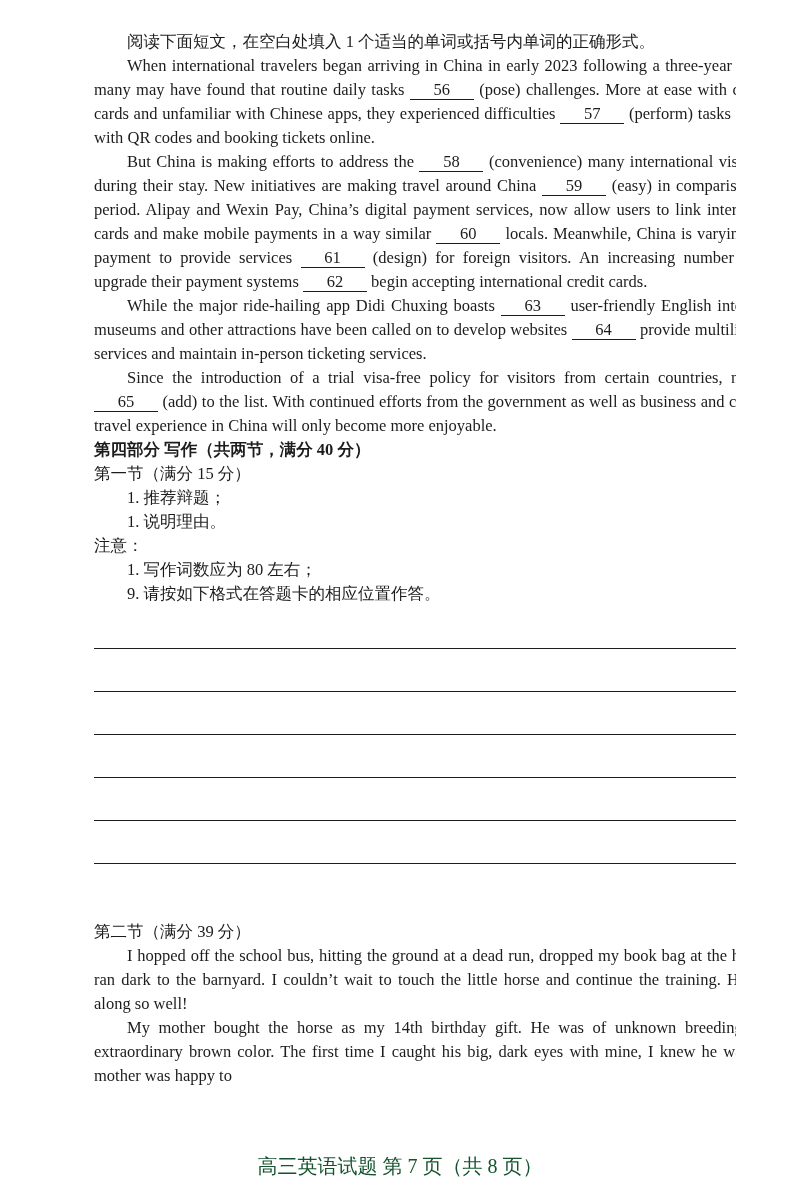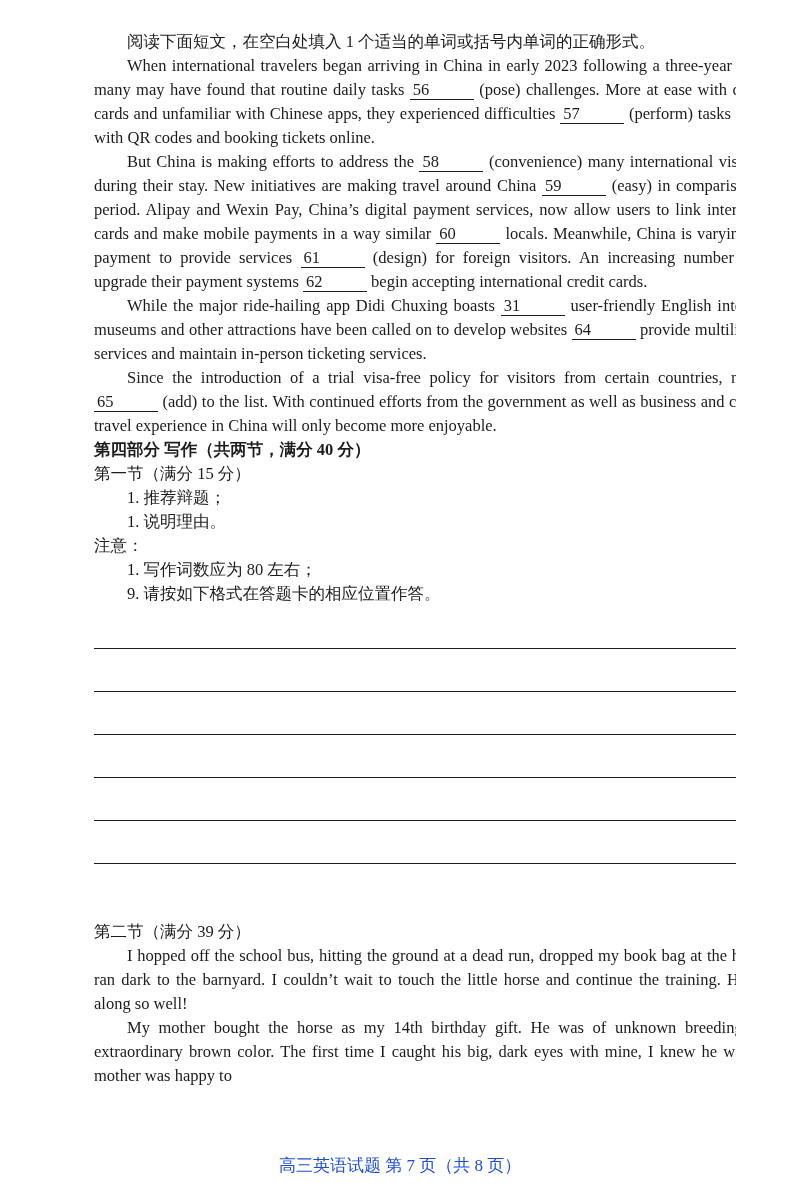--- a/index.html
+++ b/index.html
@@ -26,20 +26,21 @@
     text-align: justify;
     margin: 0;
   }
   p.para.indent { text-indent: 2em; }
   p.para.bold { font-weight: bold; }
   .blank {
     display: inline-block;
     min-width: 64px;
     padding: 0 3px;
     border-bottom: 1px solid #1c1c1c;
+    text-align: center;
     text-indent: 0;
     line-height: 19px;
   }
   .writing-lines { width: 100%; }
   .writing-line {
     height: 43px;
     border-bottom: 1px solid #1c1c1c;
   }
   .writing-lines { margin-bottom: 4px; }
   p.signature {
@@ -47,33 +48,33 @@
     text-indent: 0;
     margin-left: 686px;
     line-height: 26px;
   }
   .footer {
     position: absolute;
     bottom: 16px;
     left: 0;
     width: 100%;
     text-align: center;
-    font-size: 17px;
-    color: #1d4ed8;
+    font-size: 20px;
+    color: #14532d;
   }
 </style>
 </head>
 <body>
 
 <div class="page">
   <div class="content">
       <p class="para indent">阅读下面短文，在空白处填入 1 个适当的单词或括号内单词的正确形式。</p>
       <p class="para indent">When international travelers began arriving in China in early 2023 following a three-year hiatus (停滞), many may have found that routine daily tasks <span class="blank">56</span> (pose) challenges. More at ease with cash and credit cards and unfamiliar with Chinese apps, they experienced difficulties <span class="blank">57</span> (perform) tasks such as paying with QR codes and booking tickets online.</p>
       <p class="para indent">But China is making efforts to address the <span class="blank">58</span> (convenience) many international visitors may face during their stay. New initiatives are making travel around China <span class="blank">59</span> (easy) in comparison to previous period. Alipay and Wexin Pay, China’s digital payment services, now allow users to link international credit cards and make mobile payments in a way similar <span class="blank">60</span> locals. Meanwhile, China is varying its means of payment to provide services <span class="blank">61</span> (design) for foreign visitors. An increasing number of businesses upgrade their payment systems <span class="blank">62</span> begin accepting international credit cards.</p>
-      <p class="para indent">While the major ride-hailing app Didi Chuxing boasts <span class="blank">31</span> user-friendly English interface (界面), museums and other attractions have been called on to develop websites <span class="blank">64</span> provide multilingual booking services and maintain in-person ticketing services.</p>
+      <p class="para indent">While the major ride-hailing app Didi Chuxing boasts <span class="blank">63</span> user-friendly English interface (界面), museums and other attractions have been called on to develop websites <span class="blank">64</span> provide multilingual booking services and maintain in-person ticketing services.</p>
       <p class="para indent">Since the introduction of a trial visa-free policy for visitors from certain countries, more countries <span class="blank">65</span> (add) to the list. With continued efforts from the government as well as business and cultural sectors, travel experience in China will only become more enjoyable.</p>
       <p class="para bold">第四部分 写作（共两节，满分 40 分）</p>
       <p class="para">第一节（满分 15 分）</p>
       <p class="para indent">1. 推荐辩题；</p>
       <p class="para indent">1. 说明理由。</p>
       <p class="para">注意：</p>
       <p class="para indent">1. 写作词数应为 80 左右；</p>
       <p class="para indent">9. 请按如下格式在答题卡的相应位置作答。</p>
       <div class="writing-lines">
         <div class="writing-line"></div>

